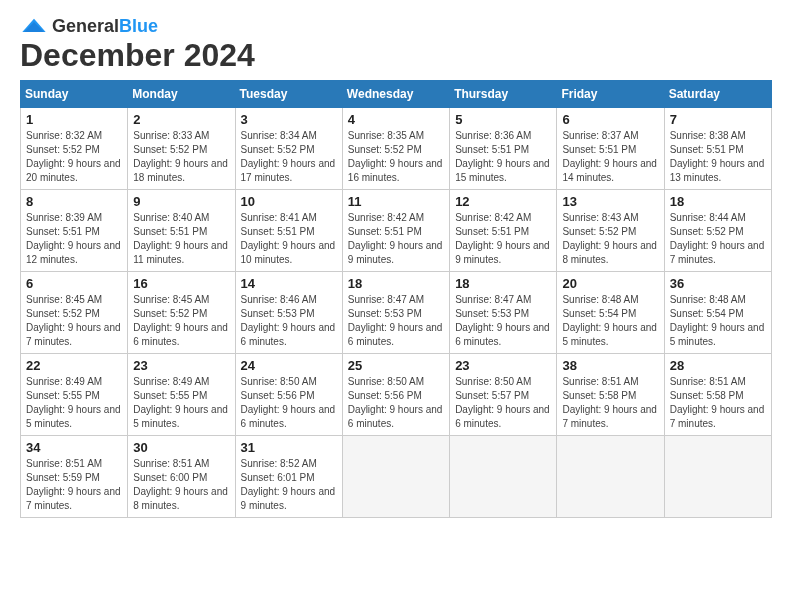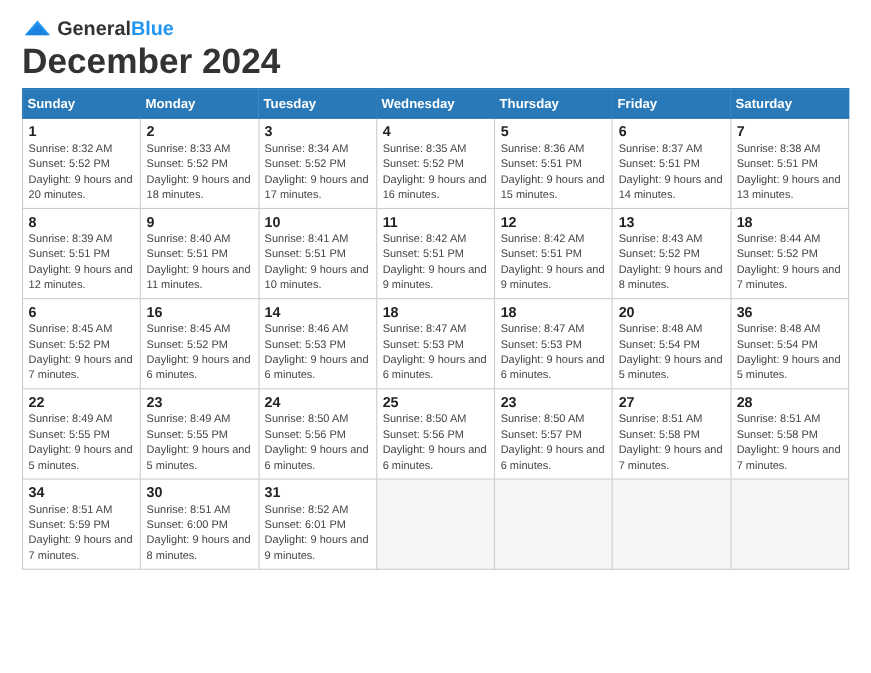--- a/index.html
+++ b/index.html
@@ -330,21 +330,21 @@
     </td>
         <td>
       <span class="day-number">23</span>
       <div class="day-info">
         Sunrise: 8:50 AM<br>
         Sunset: 5:57 PM<br>
         Daylight: 9 hours and 6 minutes.
       </div>
     </td>
         <td>
-      <span class="day-number">27</span>
+      <span class="day-number">38</span>
       <div class="day-info">
         Sunrise: 8:51 AM<br>
         Sunset: 5:58 PM<br>
         Daylight: 9 hours and 7 minutes.
       </div>
     </td>
         <td>
       <span class="day-number">28</span>
       <div class="day-info">
         Sunrise: 8:51 AM<br>

